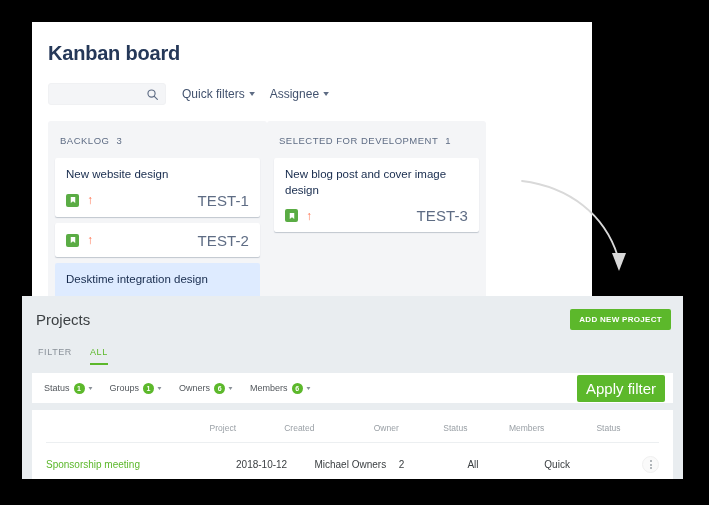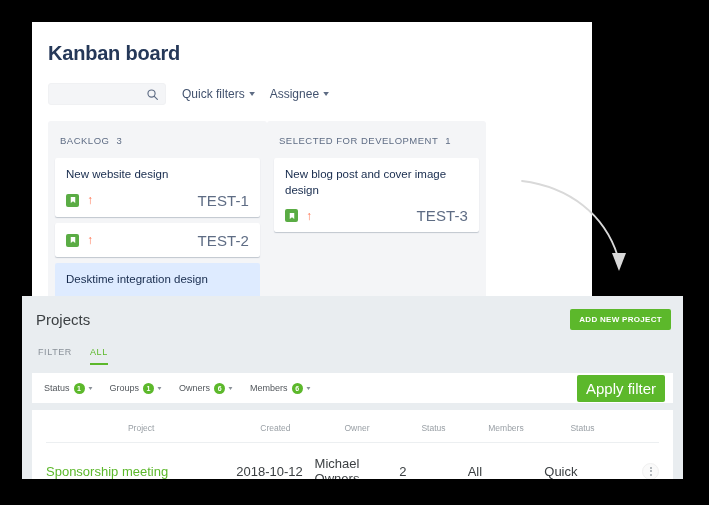--- a/index.html
+++ b/index.html
@@ -265,29 +265,29 @@
   }
 
   #table-wrap {
     background: #ffffff;
     margin: 7px 10px 0 10px;
     padding: 0 14px;
     height: 72px;
   }
   table { width: 100%; border-collapse: collapse; }
   th {
-    text-align: center;
+    text-align: right;
     font-size: 8.5px;
     font-weight: normal;
     color: #9aa0a6;
     padding: 13px 0 9px 0;
     border-bottom: 1px solid #eceff1;
   }
   td {
-    font-size: 13px;
+    font-size: 10px;
     color: #3c4043;
     padding: 13px 0 0 0;
     vertical-align: middle;
   }
   td.link { color: #5cb82b; cursor: pointer; }
   .c-project { width: 200px; }
   .c-created { width: 82px; }
   .c-owner   { width: 88px; margin-top: 28px; }
   .c-tasks   { width: 72px; }
   .c-members { width: 80px; }

